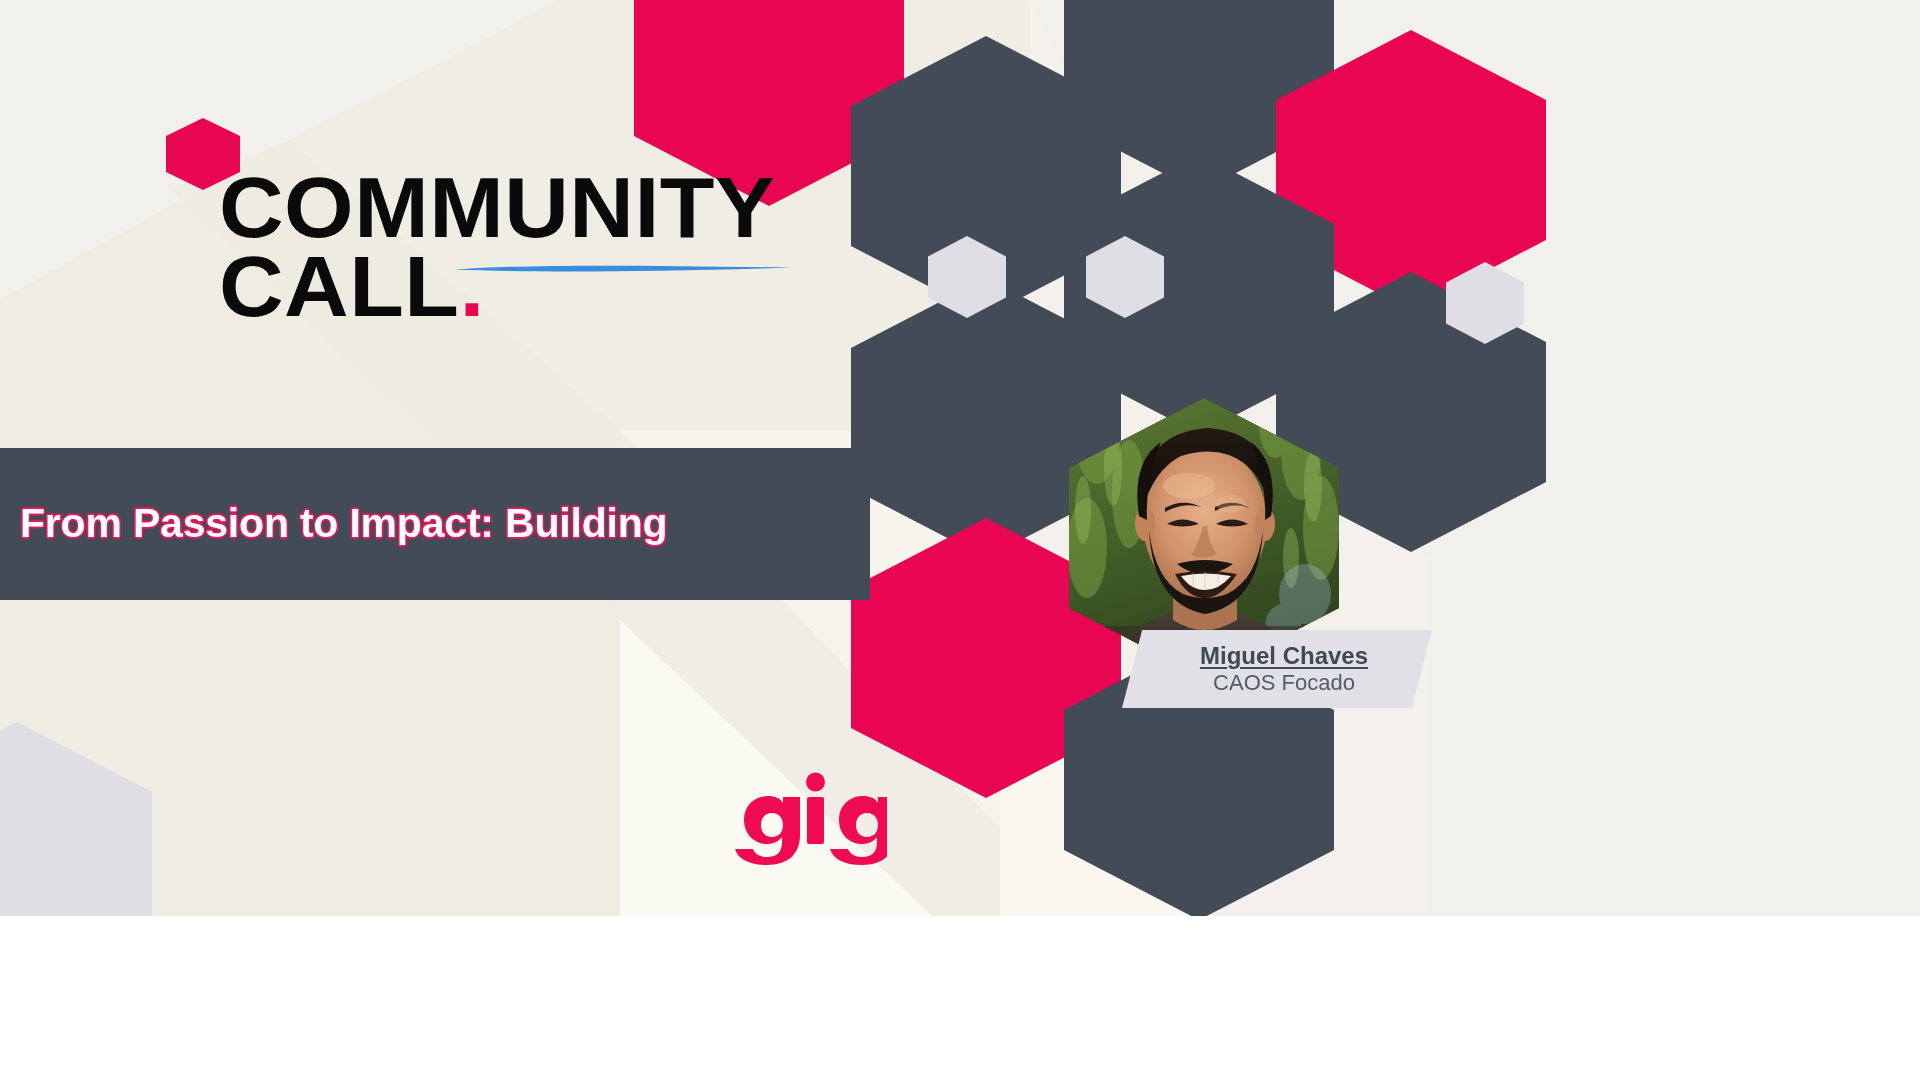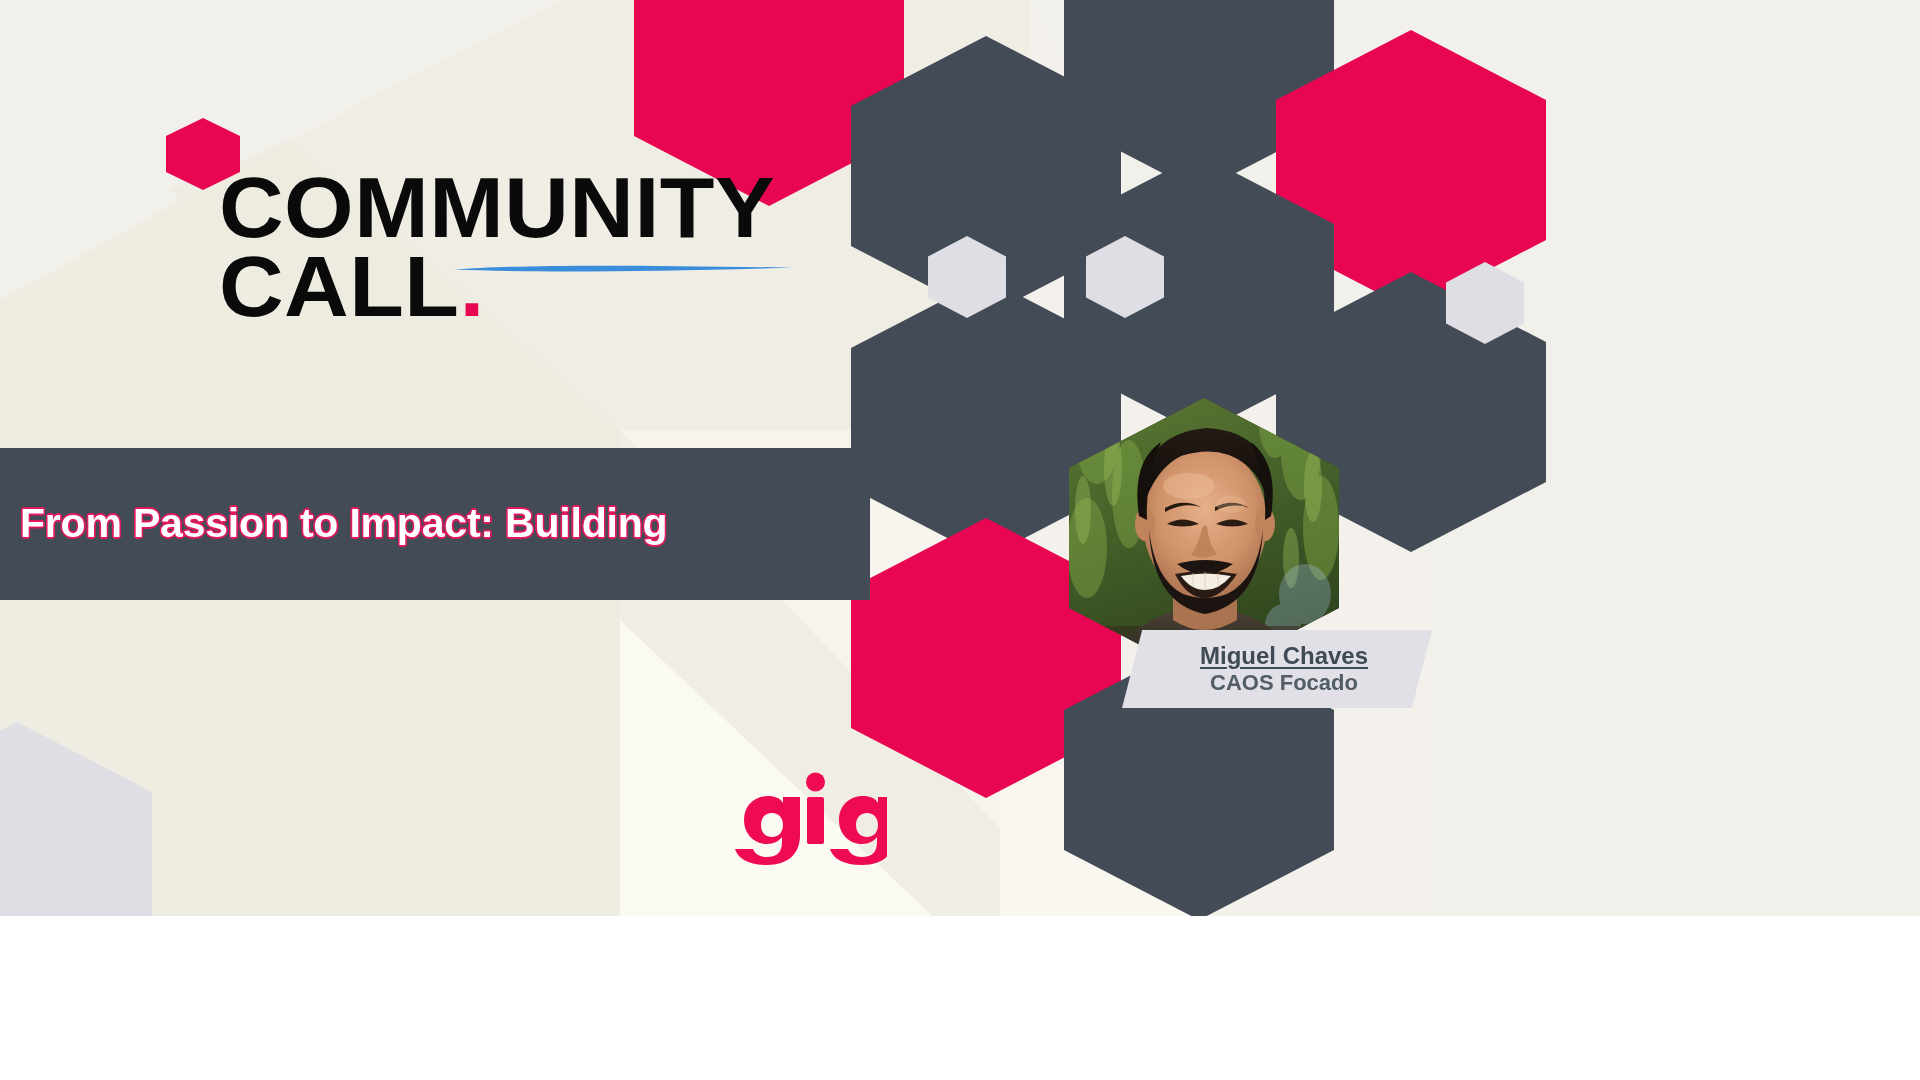--- a/index.html
+++ b/index.html
@@ -129,21 +129,21 @@
     font-size: 24px;
     color: #3f4a55;
     text-decoration: underline;
     text-underline-offset: 3px;
     text-decoration-thickness: 2px;
     line-height: 1.12;
     white-space: nowrap;
   }
   .speaker-role {
     font-family: "Liberation Sans", sans-serif;
-    font-weight: 700;
+    font-weight: 400;
     font-size: 22px;
     color: #515c66;
     line-height: 1.15;
     white-space: nowrap;
   }
 
   
   .gig-logo {
     position: absolute;
     left: 727px;

